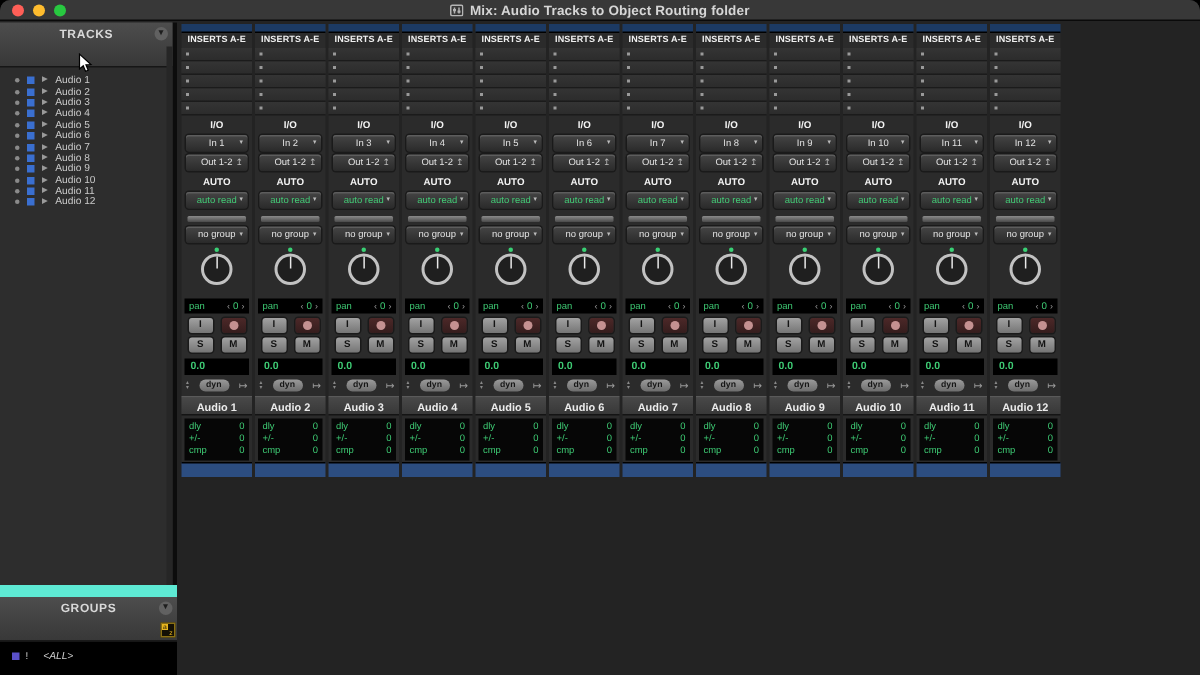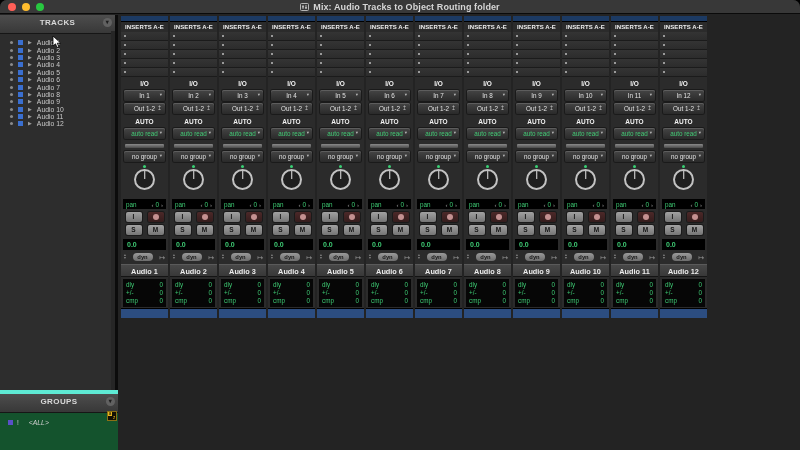--- a/index.html
+++ b/index.html
@@ -11,34 +11,34 @@
   .titlebar { position:absolute; left:0; top:0; width:800px; height:14px; background:#383838;
               border-bottom:1px solid #0a0a0a; display:flex; align-items:center; }
   .lights { display:flex; gap:6px; margin-left:8px; }
   .light { width:8px; height:8px; border-radius:50%; }
   .title-wrap { position:absolute; left:0; right:0; text-align:center; font-size:9px; font-weight:bold;
                 color:#d6d6d6; letter-spacing:.1px; display:flex; justify-content:center; align-items:center; gap:4px; }
   .proxy-icon { display:inline-block; width:9px; height:9px; position:relative; }
 
   
   .left-panel { position:absolute; left:0; top:15px; width:118px; bottom:0; background:#2d2d2d; border-right:3px solid #0c0c0c; }
-  .panel-header { position:relative; height:19px; background:linear-gradient(#4d4d4d,#383838);
+  .panel-header { position:relative; height:30px; background:linear-gradient(#4d4d4d,#383838);
                   border-bottom:1px solid #161616; color:#d8d8d8; font-size:8px; font-weight:bold;
                   text-align:center; line-height:15px; letter-spacing:.4px; }
   .panel-menu-btn { position:absolute; right:3px; top:3px; width:9px; height:9px; border-radius:50%;
                     background:#616161; color:#1d1d1d; font-size:6px; line-height:9px; text-align:center; }
   .track-list { padding-top:5px; }
   .track-row { display:flex; align-items:center; height:7.4px; padding-left:10px; gap:5px; }
   .t-dot { width:3px; height:3px; border-radius:50%; background:#8a8a8a; flex:none; }
   .t-color { width:5px; height:5px; background:#3a6fd0; flex:none; }
   .t-type { color:#9a9a9a; font-size:5px; flex:none; line-height:1; }
   .t-name { color:#c9c9c9; font-size:6.8px; white-space:nowrap; }
   .tracks-scrollbar { position:absolute; right:0; top:16px; bottom:0; width:4px; background:#262626; }
 
-  .groups-section { position:absolute; left:0; bottom:0; width:118px; height:60px; background:#14532d; border-top:4px solid #5eead4; }
+  .groups-section { position:absolute; left:0; bottom:0; width:118px; height:60px; background:#000000; border-top:8px solid #5eead4; }
   .group-row { display:flex; align-items:center; height:10px; padding-left:8px; gap:4px; margin-top:4px; }
   .g-color { width:5px; height:5px; background:#5a50c8; flex:none; }
   .g-bang { color:#cfcfcf; font-size:6.5px; }
   .g-name { color:#cfcfcf; font-size:6.8px; font-style:italic; margin-left:6px; }
   .kb-focus { position:absolute; right:1px; top:17px; width:10px; height:10px; background:#141005;
               border:1px solid #8a7015; display:grid; grid-template-columns:1fr 1fr; grid-template-rows:1fr 1fr; }
   .kb-focus span { font-size:4.5px; line-height:4px; color:#e8b61e; text-align:center; }
   .kb-q1 { background:#e8b61e; color:#141005 !important; }
 
   

